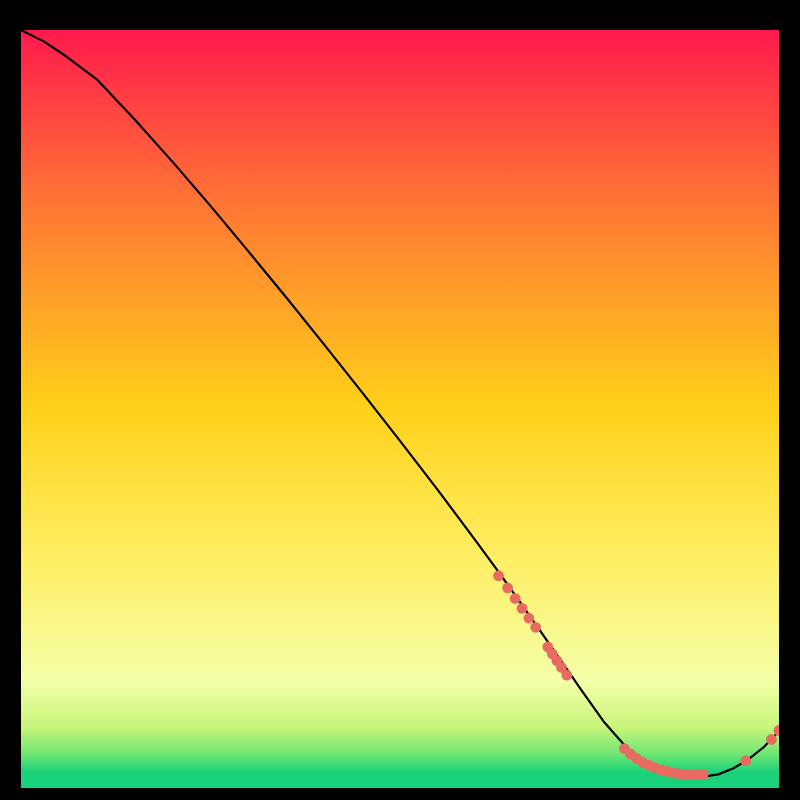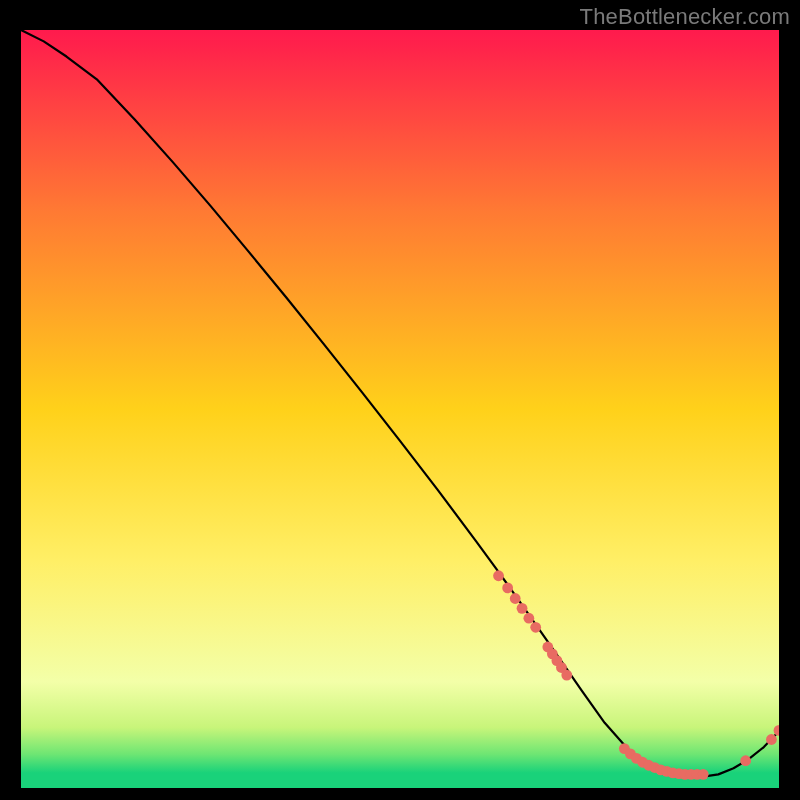--- a/index.html
+++ b/index.html
@@ -34,21 +34,20 @@
     height: 758px;
   }
   .plot svg {
     display: block;
   }
 </style>
 </head>
 <body>
 
 <div class="stage">
-  <div class="attrib">TheBottlenecker.com</div>
 
   <div class="plot">
     <svg id="chart-svg" viewBox="0 0 758 758" width="758" height="758">
       <defs>
         <linearGradient id="bgGrad" x1="0" y1="0" x2="0" y2="1">
           <stop id="g0" offset="0%" stop-color="#ff1a4d"></stop>
           <stop id="g1" offset="24%" stop-color="#ff7a33"></stop>
           <stop id="g2" offset="50%" stop-color="#ffd11a"></stop>
           <stop id="g3" offset="70%" stop-color="#ffef66"></stop>
           <stop id="g4" offset="86%" stop-color="#f3ffa8"></stop>

